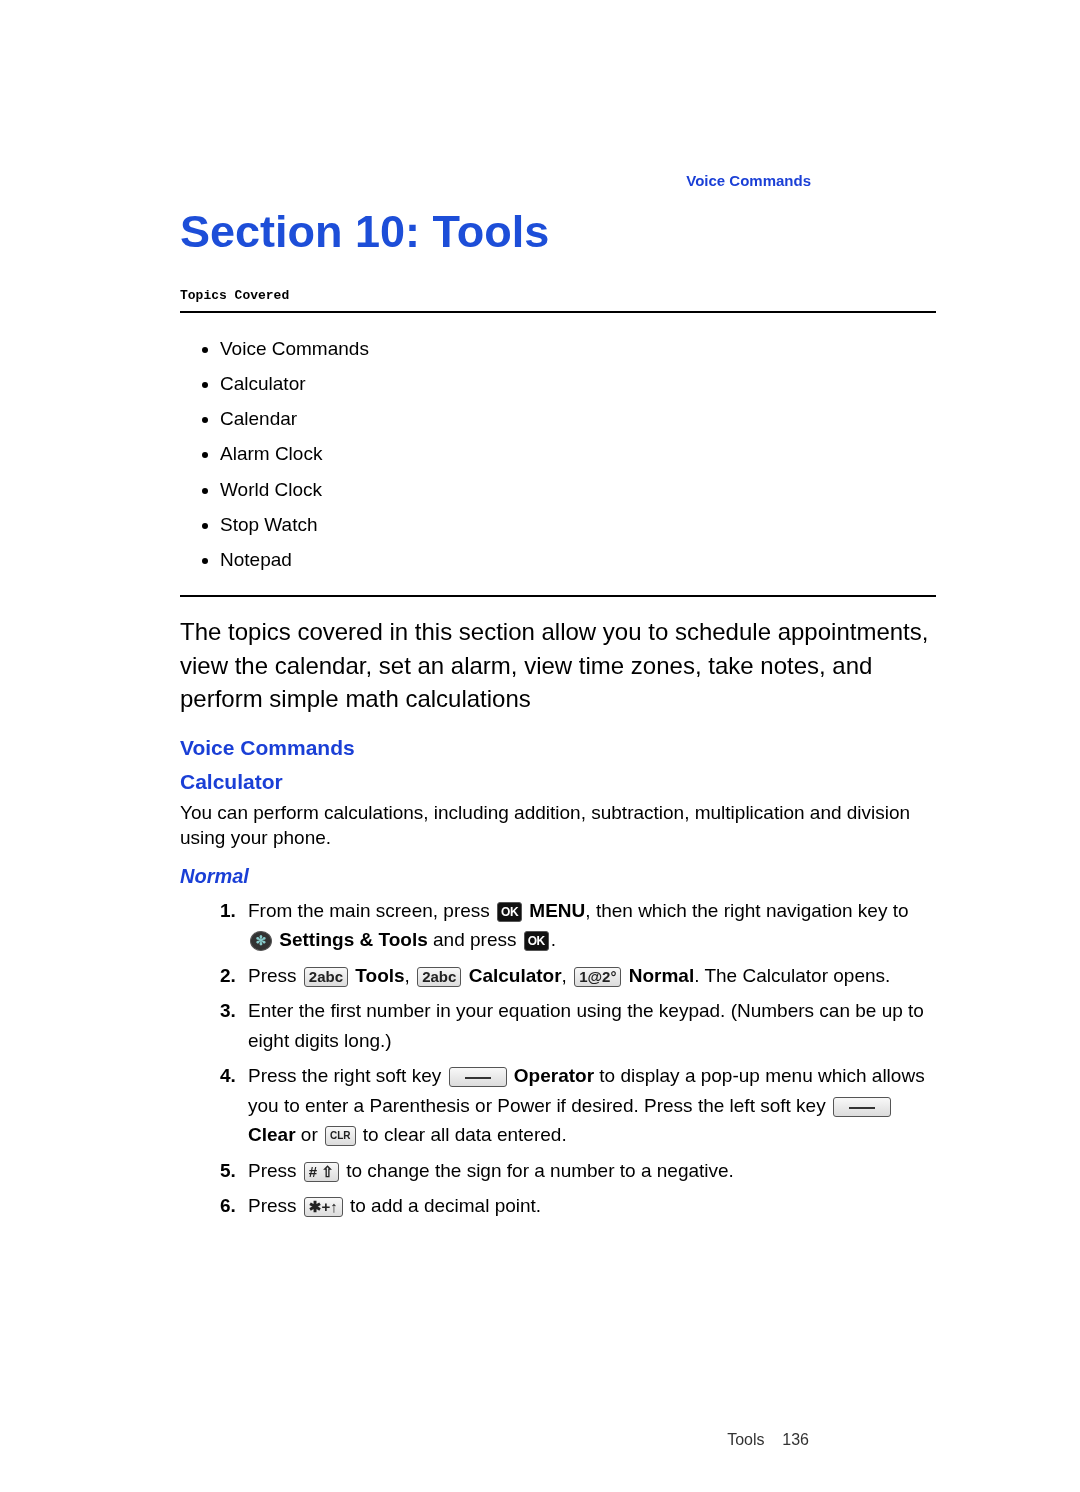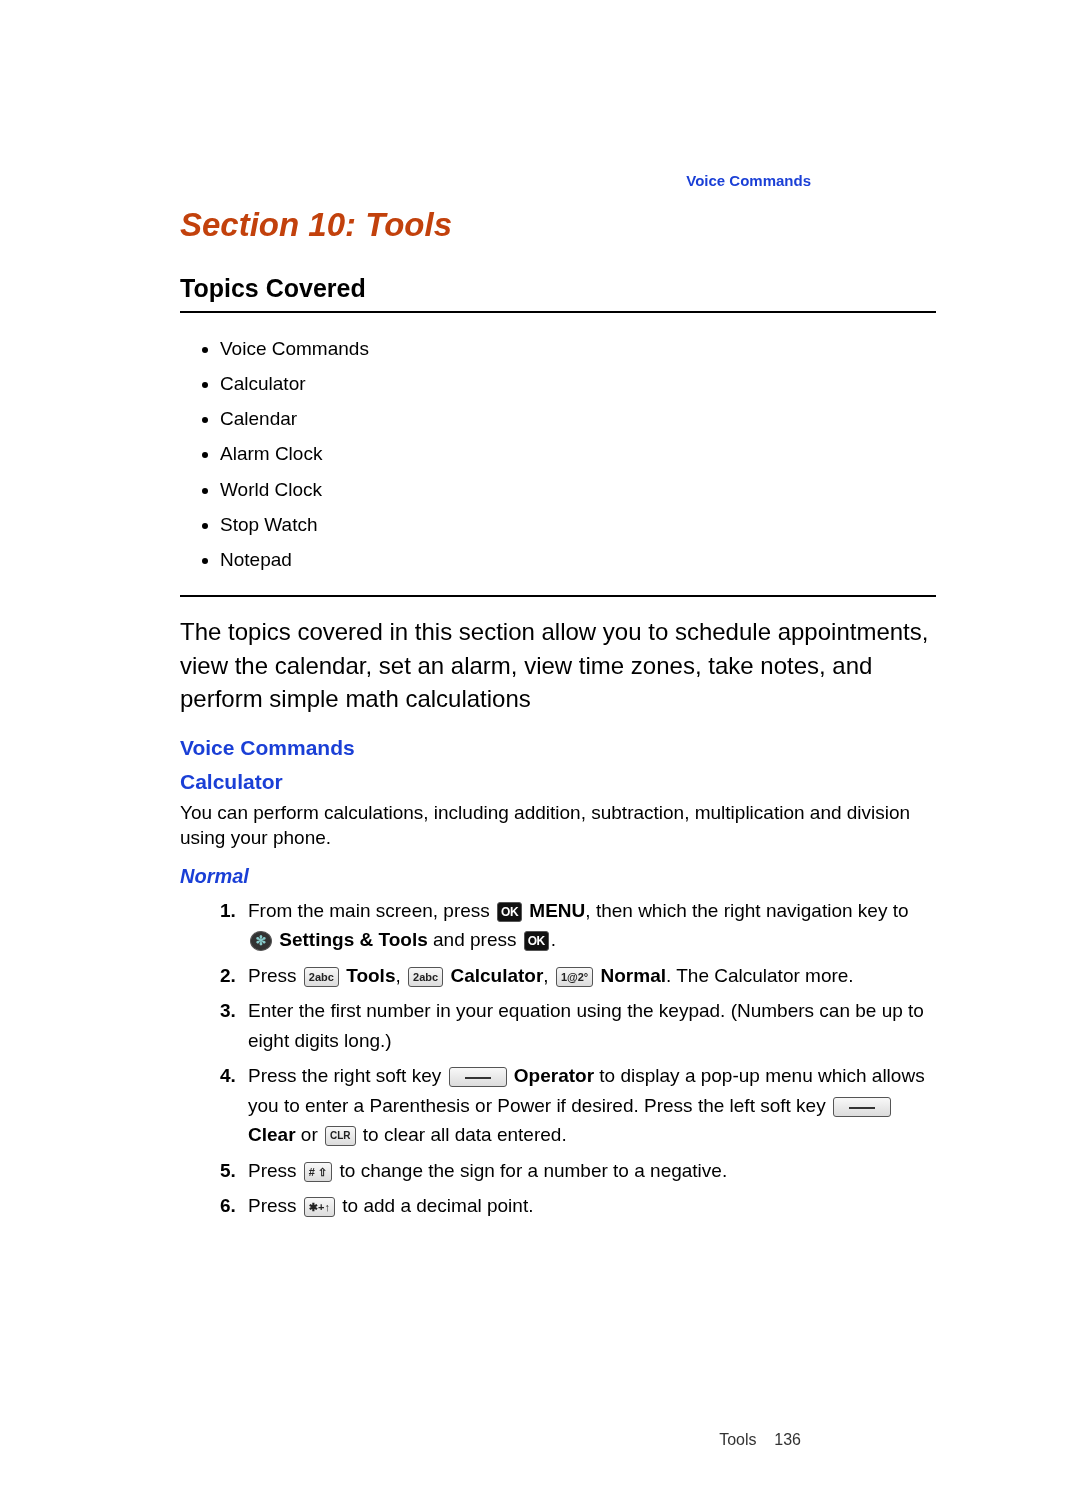--- a/index.html
+++ b/index.html
@@ -20,30 +20,29 @@
   .running-header {
     position: absolute;
     top: 140px;
     right: 215px;
     font-size: 15px;
     font-weight: 900;
     color: #1a3fd6;
     font-family: Arial, Helvetica, sans-serif;
   }
   .section-title {
-    font-size: 33px;
-    font-weight: 900;
-    color: #c2410c;
+    font-size: 45px;
+    font-weight: 900;
+    color: #1d4ed8;
     margin: 34px 0 20px 0;
-    font-style: italic;
   }
   .topics-covered-label {
-    font-size: 25px;
-    font-weight: bold;
-    font-family: Liberation Sans, sans-serif;
+    font-size: 13px;
+    font-weight: bold;
+    font-family: Liberation Mono, monospace;
     margin-top: 30px;
     margin-bottom: 8px;
   }
   .hr {
     border: none;
     border-top: 2px solid #000;
     margin: 0 0 18px 0;
   }
   .topics-list {
     list-style: disc;
@@ -106,21 +105,21 @@
     font-weight: bold;
     position: absolute;
     left: 0;
   }
   .key {
     display: inline-block;
     vertical-align: middle;
     border: 1px solid #555;
     border-radius: 3px;
     background: linear-gradient(#f8f8f8, #dcdcdc);
-    font-size: 11px;
+    font-size: 15px;
     font-weight: bold;
     color: #222;
     padding: 0 4px;
     height: 18px;
     line-height: 18px;
     margin: 0 2px;
   }
   .key-ok {
     background: #111;
     color: #fff;
@@ -152,21 +151,21 @@
     background: #333;
     vertical-align: middle;
   }
   .key-clr {
     font-size: 10px;
     letter-spacing: 0px;
   }
   .footer {
     position: absolute;
     bottom: 75px;
-    right: 225px;
+    right: 217px;
     font-size: 16px;
     font-family: Arial, Helvetica, sans-serif;
     color: #333;
   }
 </style>
 </head>
 <body>
 
 <div class="page">
 
@@ -198,21 +197,21 @@
 
   <h3 class="h3">Normal</h3>
 
   <ol class="steps">
 
     <li>
       <span>From the main screen, press </span><span class="key key-ok">OK</span><span class="bold"> MENU</span><span>, then which the right navigation key to </span><span class="key key-gear">✻</span><span class="bold"> Settings &amp; Tools</span><span> and press </span><span class="key key-ok">OK</span><span>.</span>
     </li>
 
     <li>
-      <span>Press </span><span class="key">2abc</span><span class="bold"> Tools</span><span>, </span><span class="key">2abc</span><span class="bold"> Calculator</span><span>, </span><span class="key">1@2°</span><span class="bold"> Normal</span><span>. The Calculator more.</span>
+      <span>Press </span><span class="key">2abc</span><span class="bold"> Tools</span><span>, </span><span class="key">2abc</span><span class="bold"> Calculator</span><span>, </span><span class="key">1@2°</span><span class="bold"> Normal</span><span>. The Calculator opens.</span>
     </li>
 
     <li>
       <span>Enter the first number in your equation using the keypad. (Numbers can be up to eight digits long.)</span>
     </li>
 
     <li>
       <span>Press the right soft key </span><span class="key key-wide"><span class="dash"></span></span><span class="bold"> Operator</span><span> to display a pop-up menu which allows you to enter a Parenthesis or Power if desired. Press the left soft key </span><span class="key key-wide"><span class="dash"></span></span><span class="bold"> Clear</span><span> or </span><span class="key key-clr">CLR</span><span> to clear all data entered.</span>
     </li>
 

